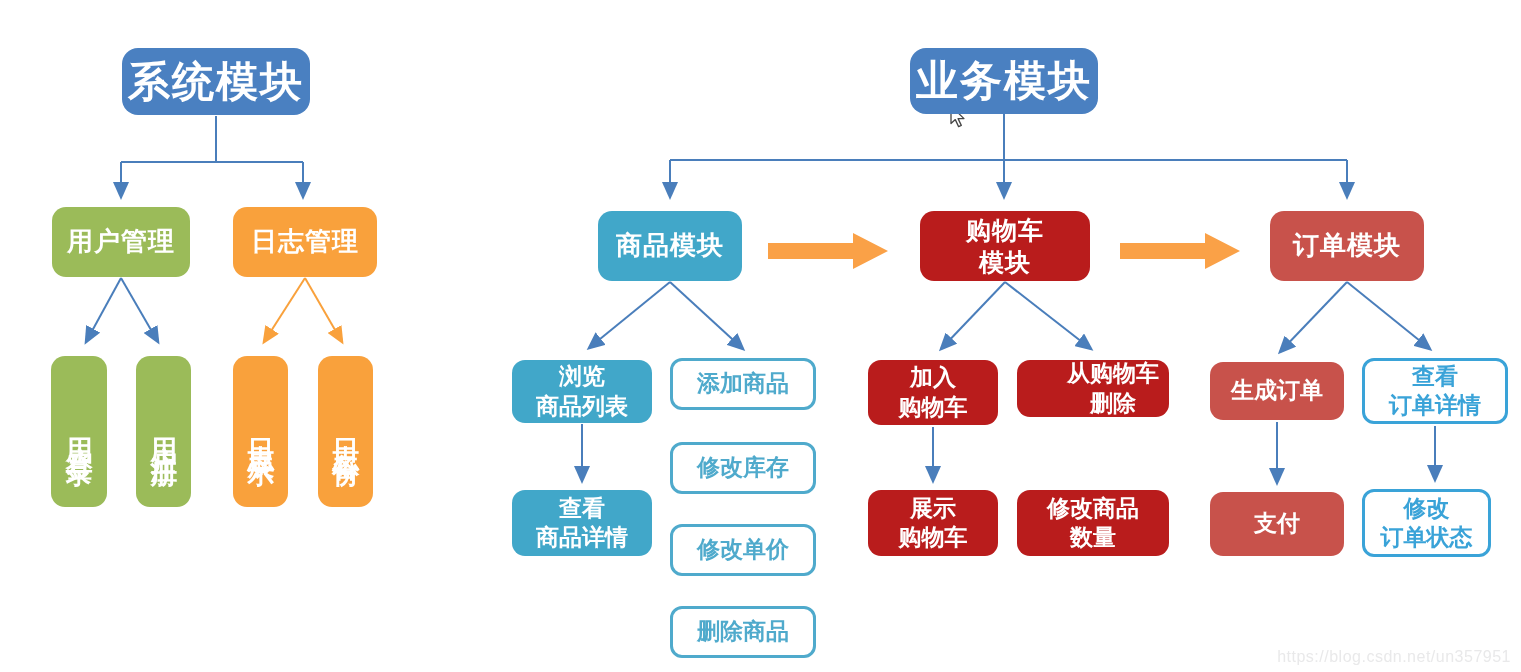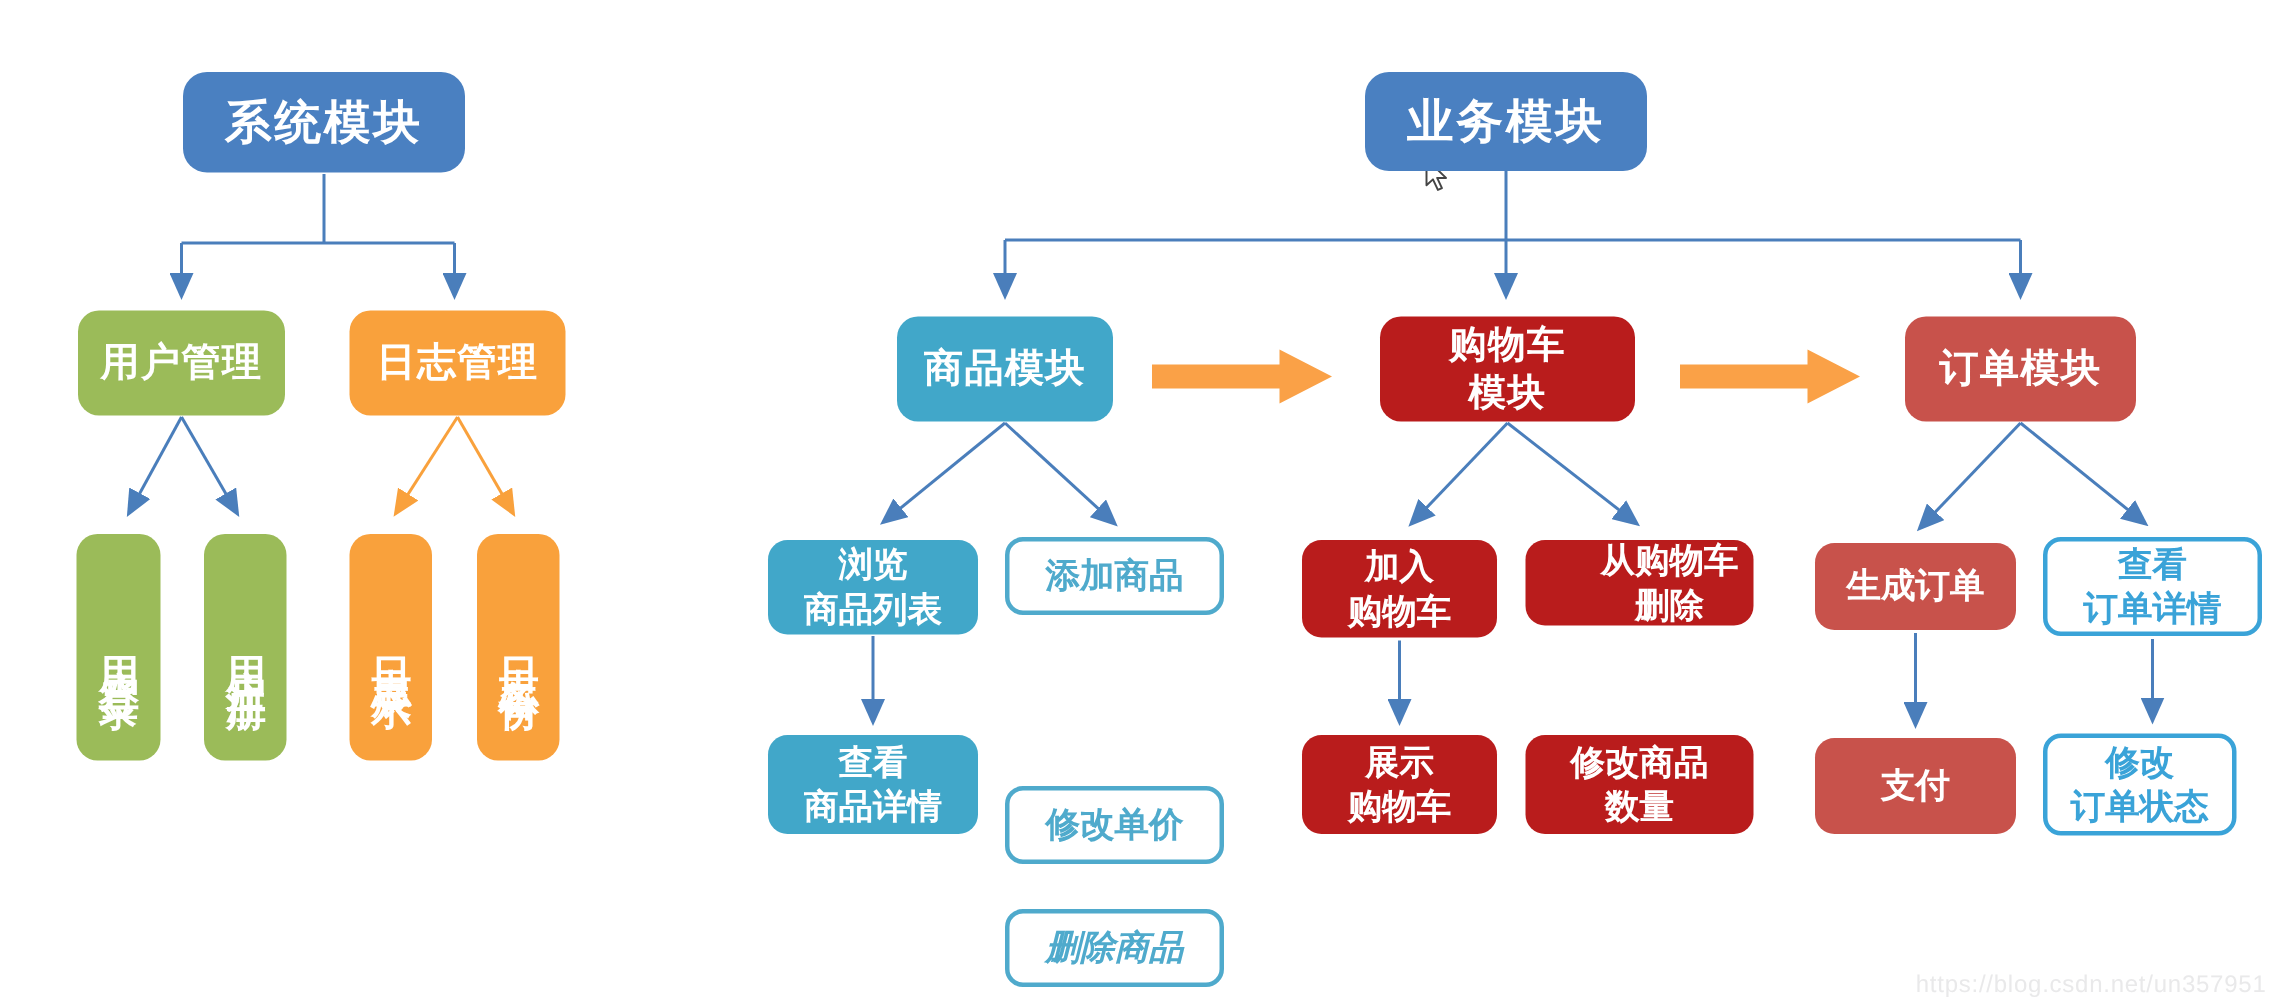--- a/index.html
+++ b/index.html
@@ -7,21 +7,21 @@
     position:relative; width:1521px; height:672px; background:#ffffff;
     font-family:"Liberation Sans", sans-serif; overflow:hidden;
   }
   svg.overlay { position:absolute; left:0; top:0; width:1521px; height:672px; z-index:1; }
   .node {
     position:absolute; z-index:2; display:flex; align-items:center; justify-content:center;
     text-align:center; color:#fff; font-weight:700; white-space:pre-line;
     box-sizing:border-box; line-height:1.28; cursor:default;
   }
   
-  .root { background:#4A80C1; border-radius:16px; font-size:31px; letter-spacing:2px; }
+  .root { background:#4A80C1; border-radius:16px; font-size:42px; letter-spacing:2px; }
   
   .lvl2 { border-radius:14px; font-size:26px; letter-spacing:1px; }
   .green  { background:#9BBB59; }
   .orangebx { background:#F9A13C; }
   .teal   { background:#41A7C9; }
   .purple { background:#b91c1c; }
   .red    { background:#C8524B; }
   
   .child { border-radius:13px; font-size:23px; }
   .outline-t { background:#fff; border:3px solid #4FAACC; color:#4FAACC; border-radius:12px; }
@@ -43,21 +43,21 @@
   #n-business      { left:910px;  top:48px;  width:188px; height:66px; }
   #n-product       { left:598px;  top:211px; width:144px; height:70px; }
   #n-cart          { left:920px;  top:211px; width:170px; height:70px; font-size:25px; }
   #n-order         { left:1270px; top:211px; width:154px; height:70px; }
 
   #n-browse-list   { left:512px;  top:360px; width:140px; height:63px; }
   #n-view-detail   { left:512px;  top:490px; width:140px; height:66px; }
   #n-add-product   { left:670px;  top:358px; width:146px; height:52px; }
   #n-modify-stock  { left:670px;  top:442px; width:146px; height:52px; }
   #n-modify-price  { left:670px;  top:524px; width:146px; height:52px; }
-  #n-delete-product{ left:670px;  top:606px; width:146px; height:52px;font-style:italic; }
+  #n-delete-product{ left:670px;  top:606px; width:146px; height:52px; }
 
   #n-add-to-cart   { left:868px;  top:360px; width:130px; height:65px; }
   #n-remove-cart   { left:1017px; top:360px; width:152px; height:57px;padding-left:40px; }
   #n-show-cart     { left:868px;  top:490px; width:130px; height:66px; }
   #n-modify-qty    { left:1017px; top:490px; width:152px; height:66px; }
 
   #n-create-order  { left:1210px; top:362px; width:134px; height:58px; }
   #n-view-order    { left:1362px; top:358px; width:146px; height:66px; }
   #n-pay           { left:1210px; top:492px; width:134px; height:64px; }
   #n-order-status  { left:1362px; top:489px; width:129px; height:68px; }
@@ -128,20 +128,21 @@
   <div class="node lvl2 teal" id="n-product">商品模块</div>
   <div class="node lvl2 purple" id="n-cart">购物车
 模块</div>
   <div class="node child teal" id="n-browse-list">浏览
 商品列表</div>
 
   <div class="node lvl2 red" id="n-order">订单模块</div>
   <div class="node child teal" id="n-view-detail">查看
 商品详情</div>
   <div class="node child outline-t" id="n-add-product">添加商品</div>
+  <div class="node child outline-t" id="n-modify-stock">修改库存</div>
   <div class="node child outline-t" id="n-modify-price">修改单价</div>
   <div class="node child outline-t" id="n-delete-product">删除商品</div>
 
   <div class="node child purple" id="n-add-to-cart">加入
 购物车</div>
   <div class="node child purple" id="n-remove-cart">从购物车
 删除</div>
   <div class="node child purple" id="n-show-cart">展示
 购物车</div>
   <div class="node child purple" id="n-modify-qty">修改商品

